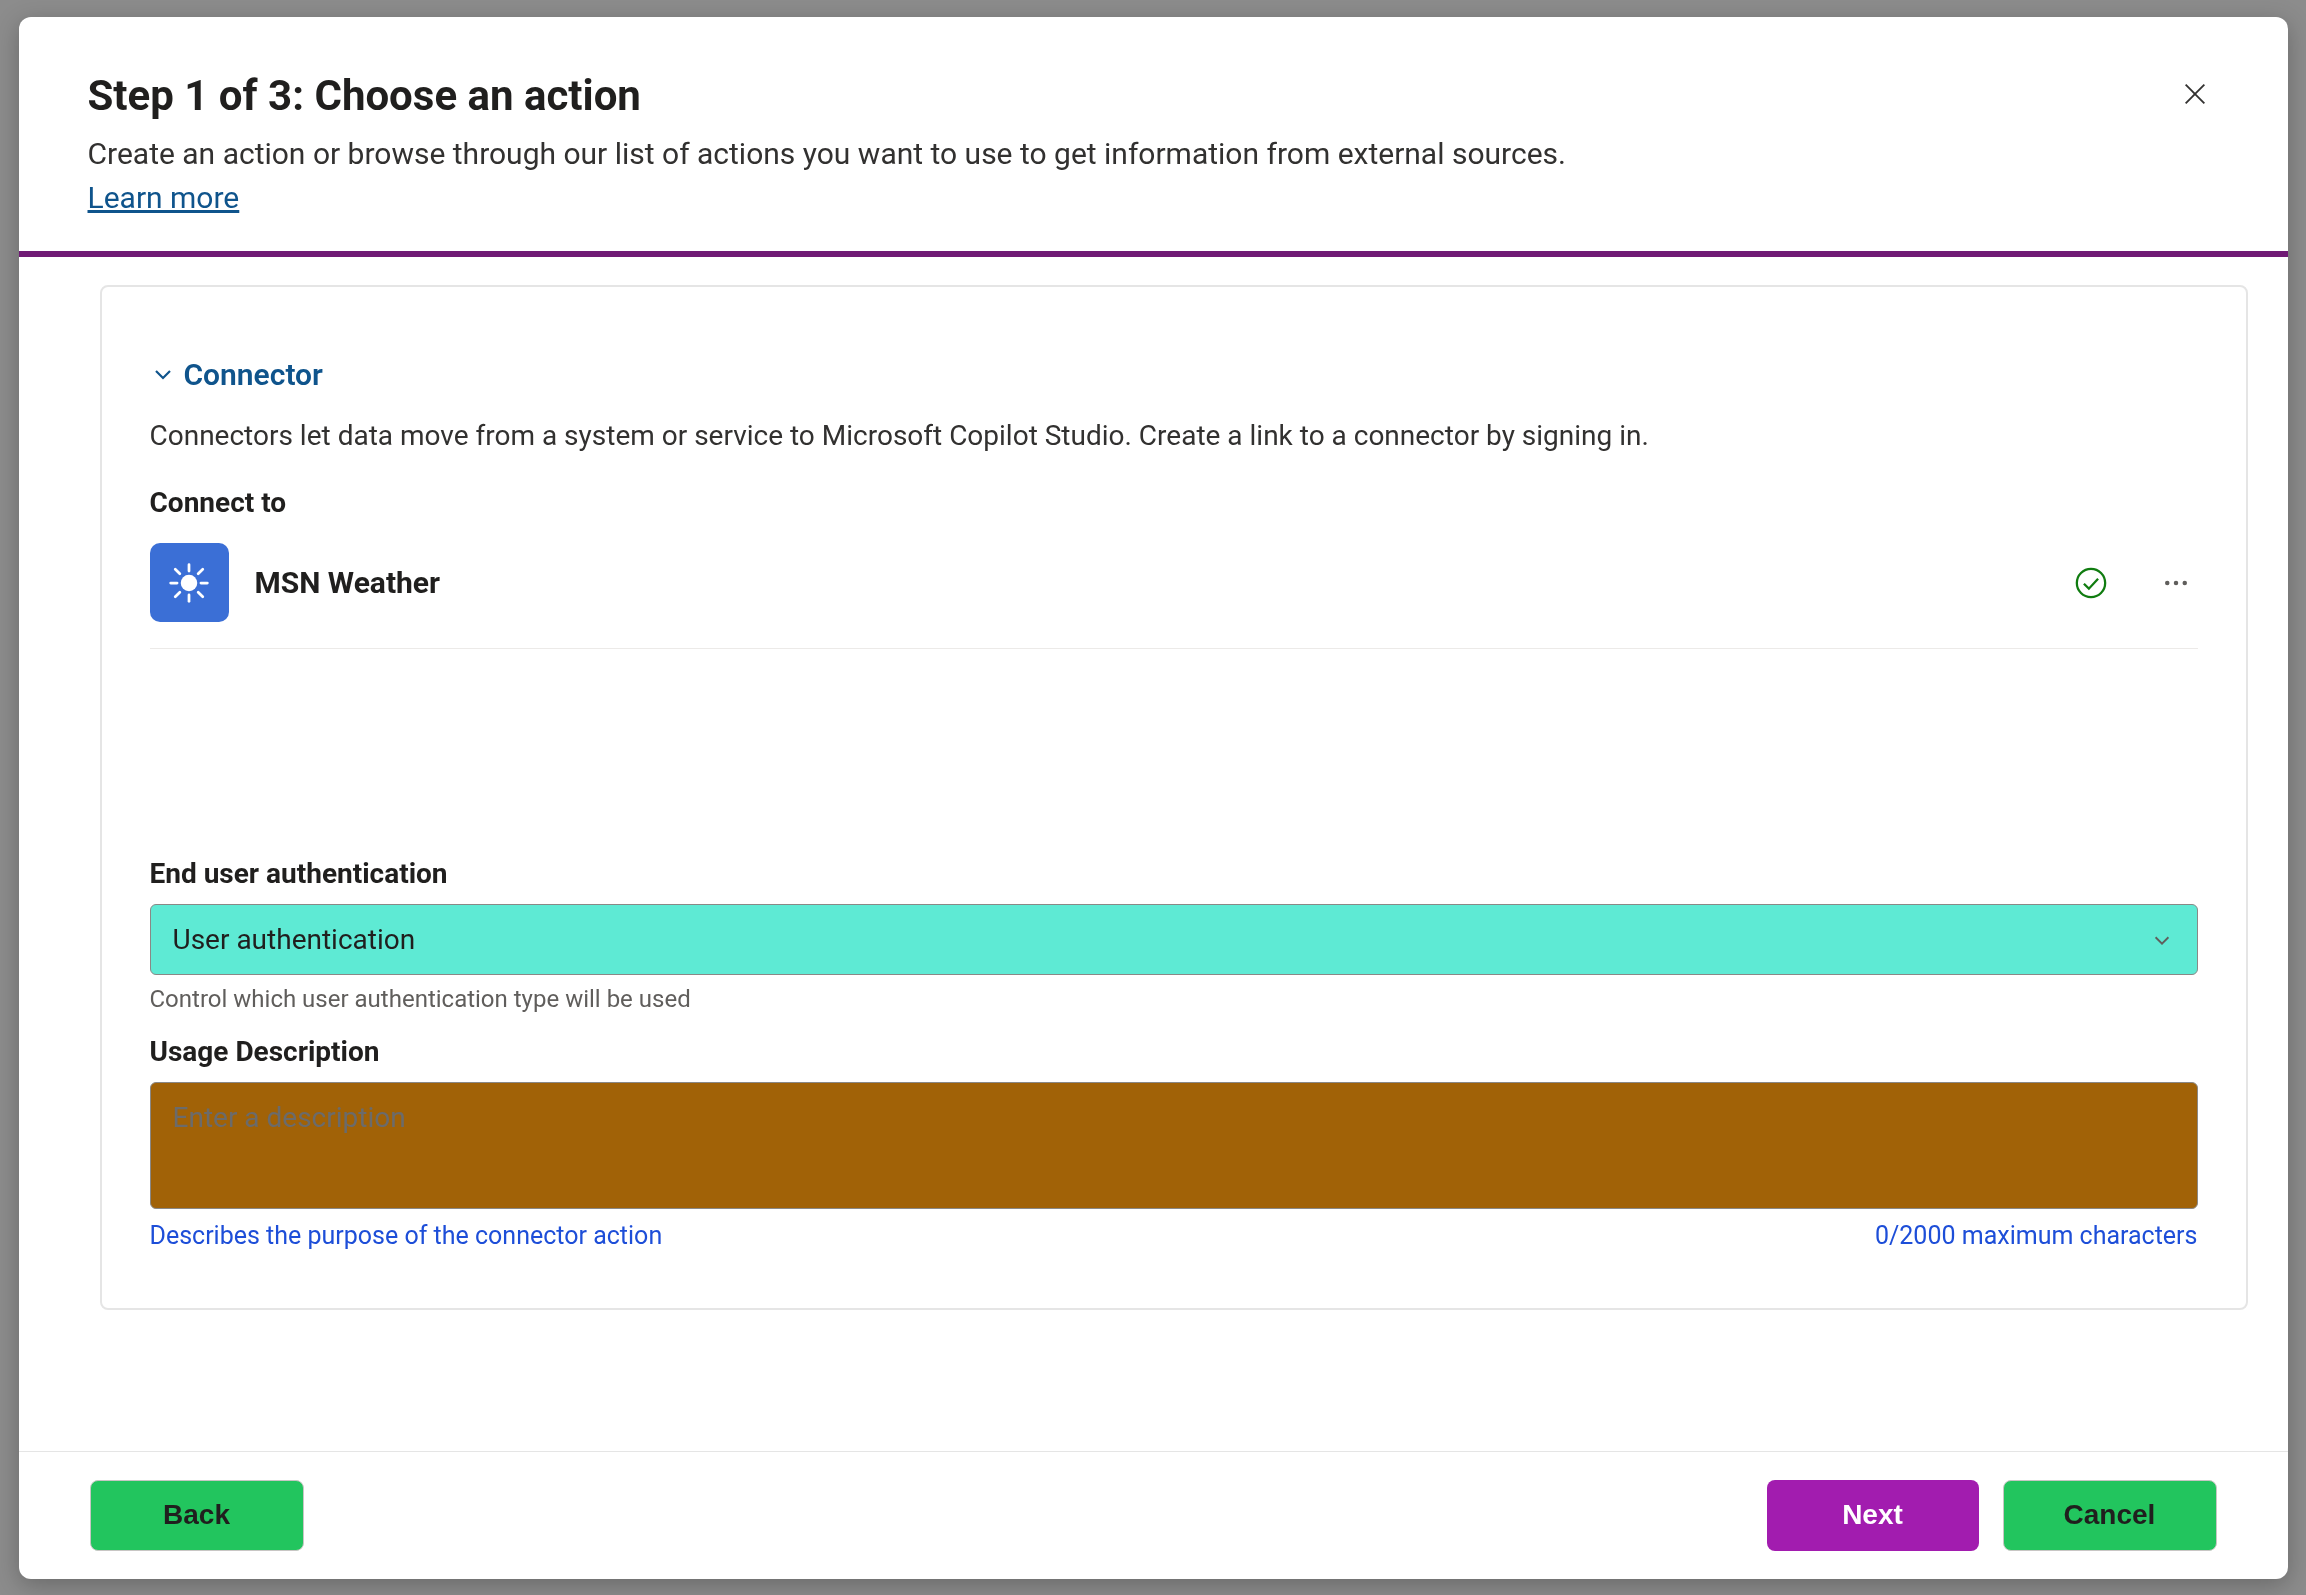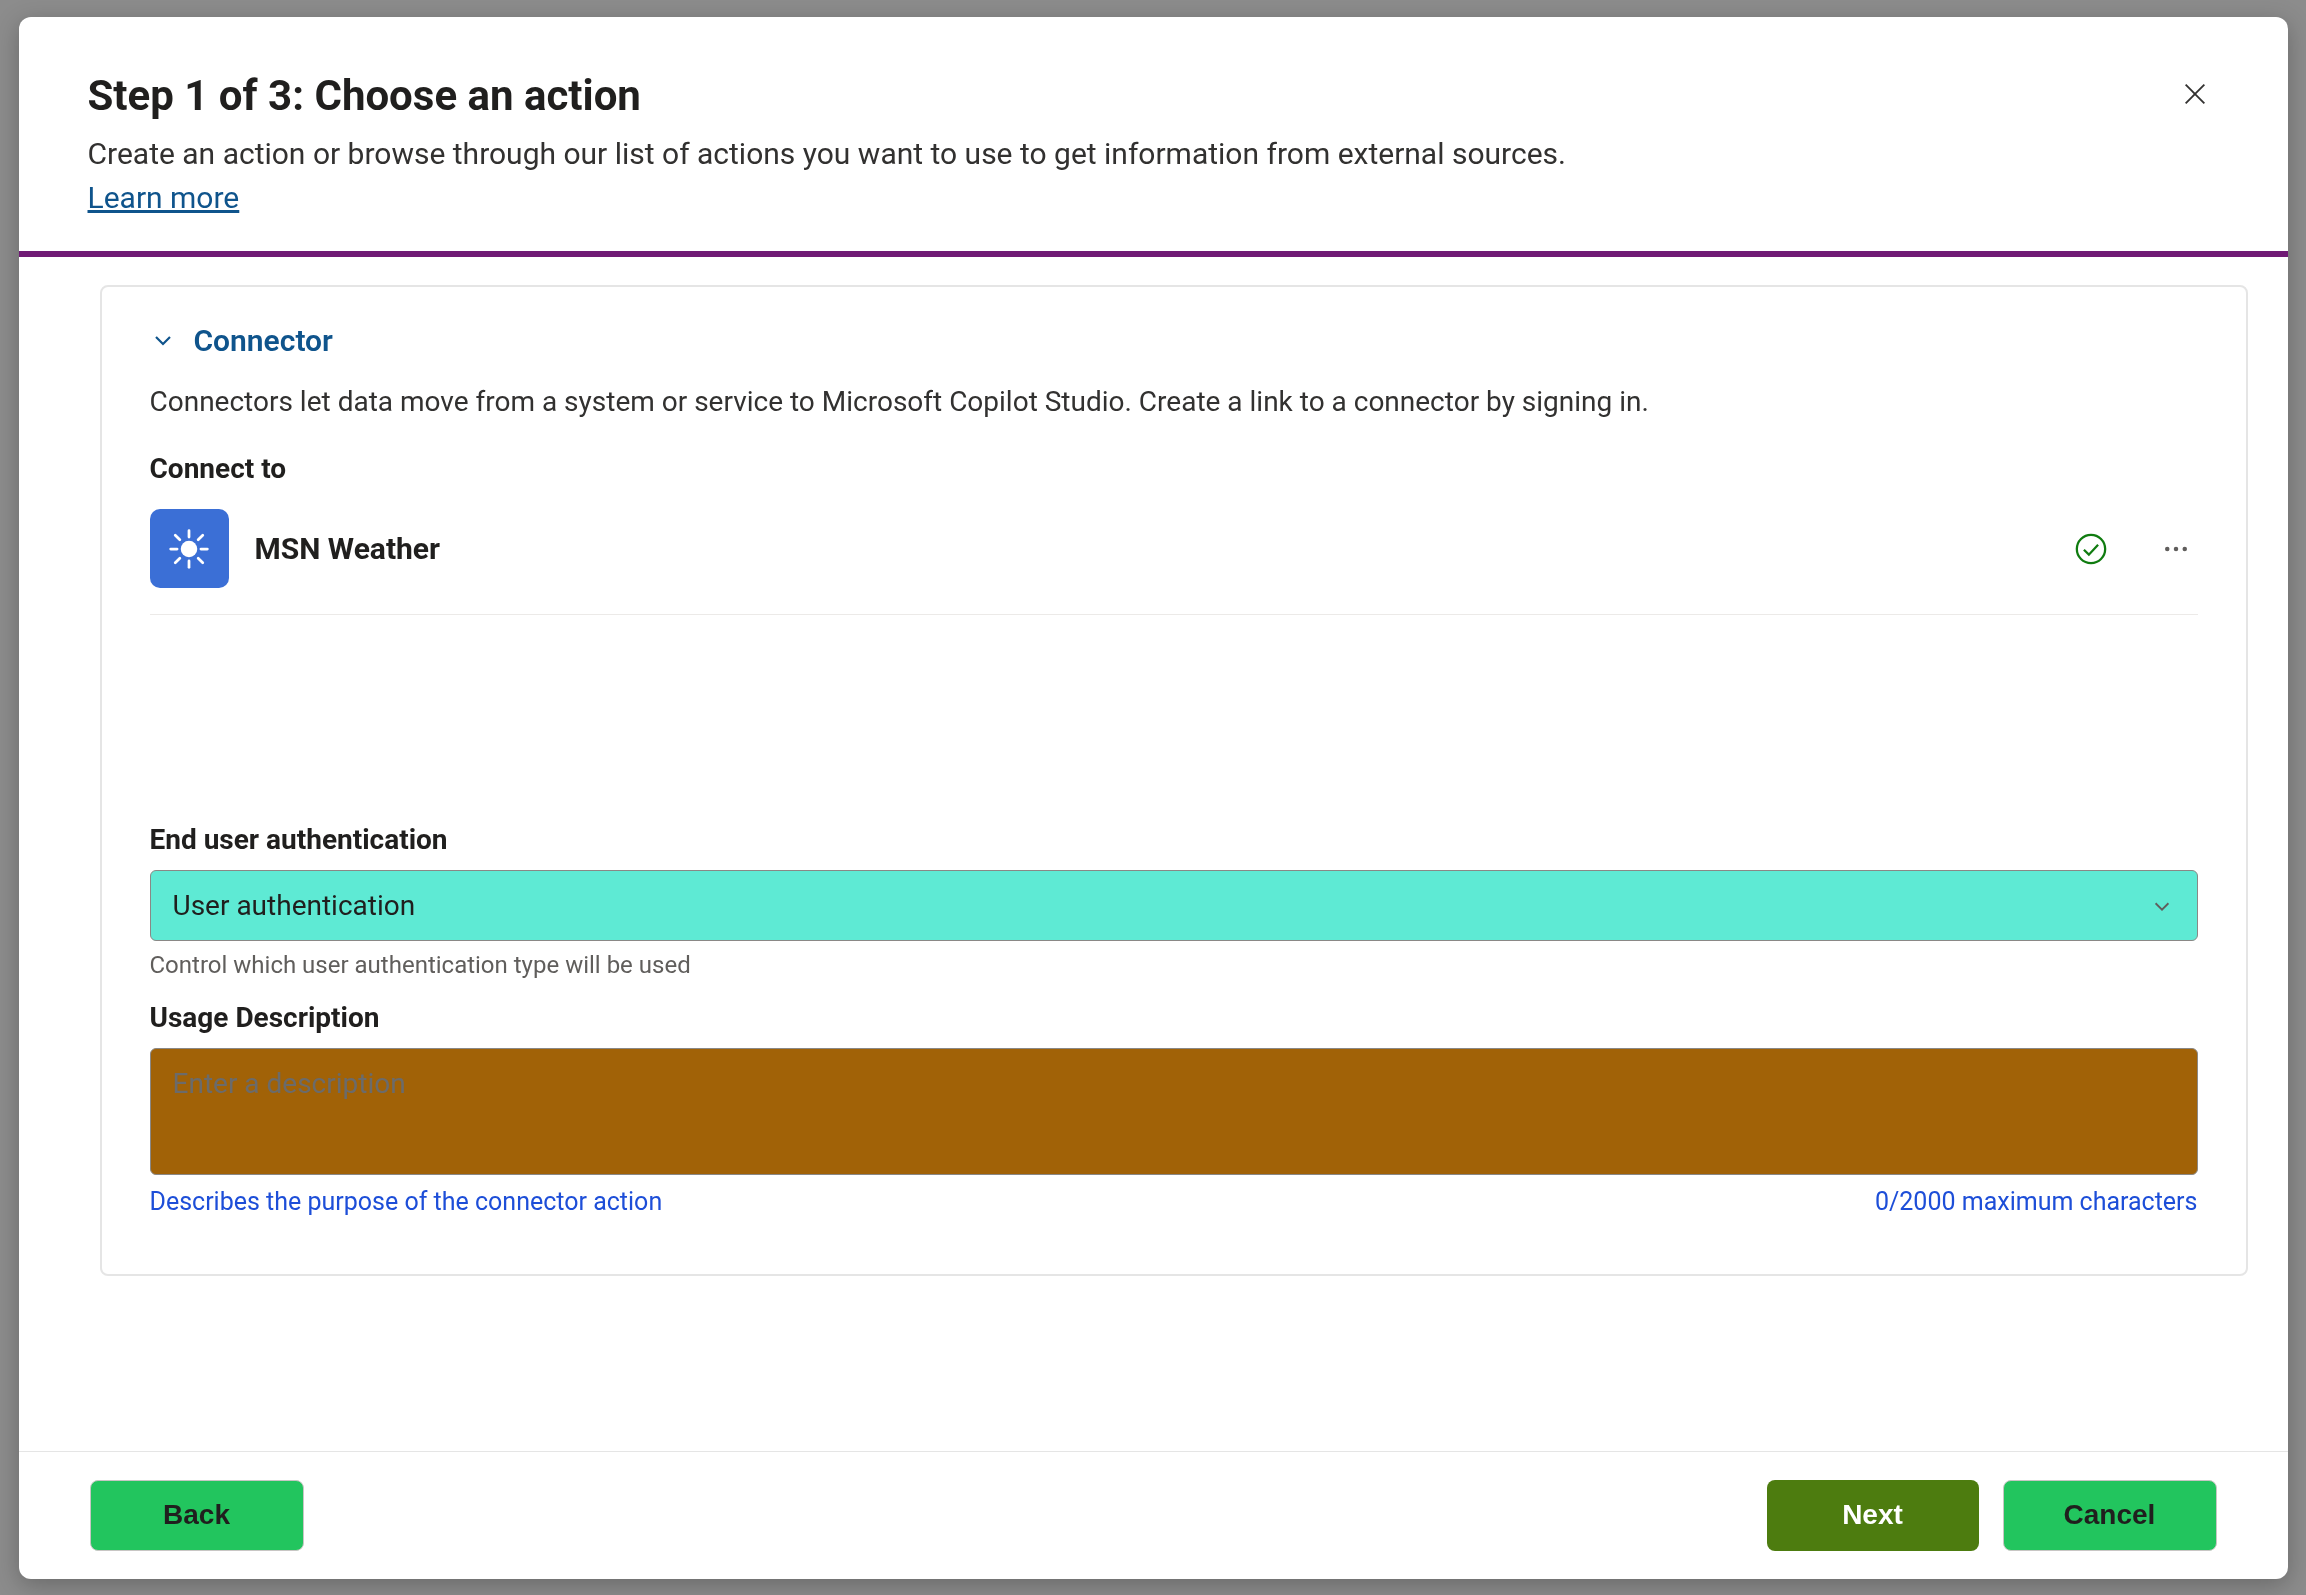--- a/index.html
+++ b/index.html
@@ -63,23 +63,24 @@
     padding: 28px 40px 0 81px;
   }
   .panel {
     border: 2px solid #e5e5e5;
     border-radius: 8px;
     padding: 36px 48px 36px 48px;
   }
   .section-header {
     display: flex;
     align-items: center;
-    gap: 18px;
+    gap: 8px;
     cursor: pointer;
     margin-bottom: 24px;
+    margin-top: 34px;
   }
   .section-title {
     color: #0f548c;
     font-size: 30px;
     font-weight: 600;
   }
   .chevron {
     color: #0f548c;
     width: 26px; height: 26px;
     display: flex; align-items: center; justify-content: center;
@@ -189,21 +190,21 @@
     justify-content: center;
     border: 1.5px solid transparent;
   }
   .btn-secondary {
     background: #22c55e;
     border-color: #c8c6c4;
     color: #201f1e;
     min-width: 214px;
   }
   .btn-primary {
-    background: #4d7c0f;
+    background: #a21caf;
     color: #fff;
     min-width: 212px;
   }
   .footer-right { display: flex; gap: 24px; }
 </style>
 </head>
 <body>
 
 <div class="modal">
 

